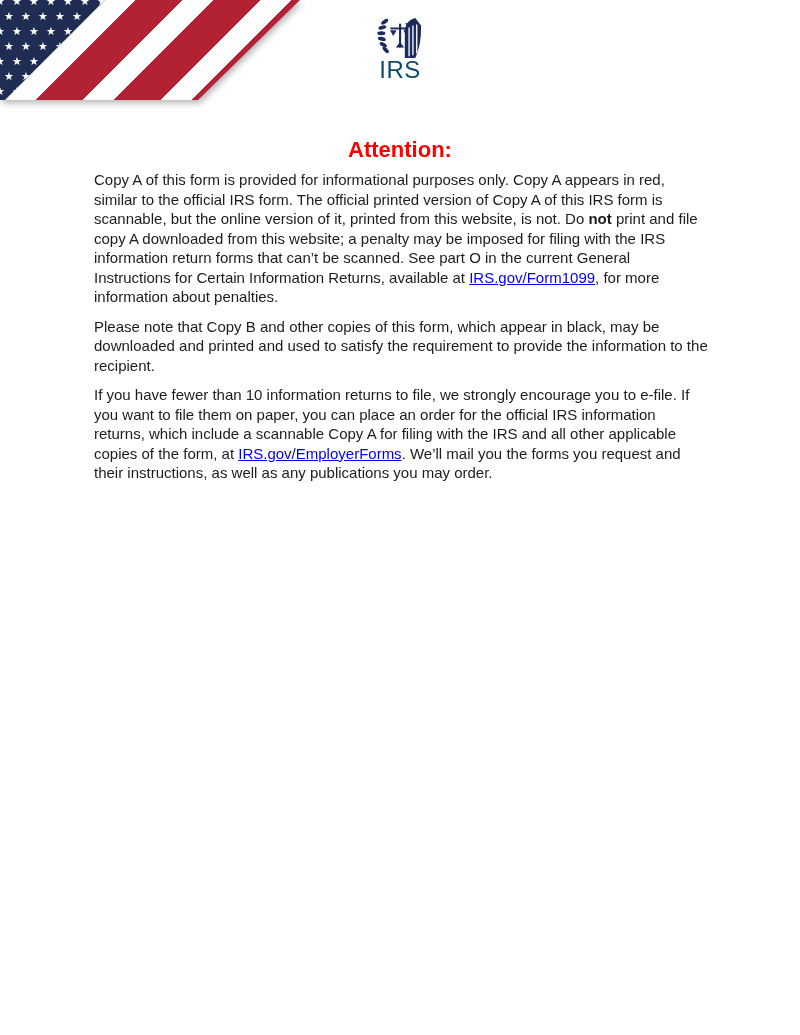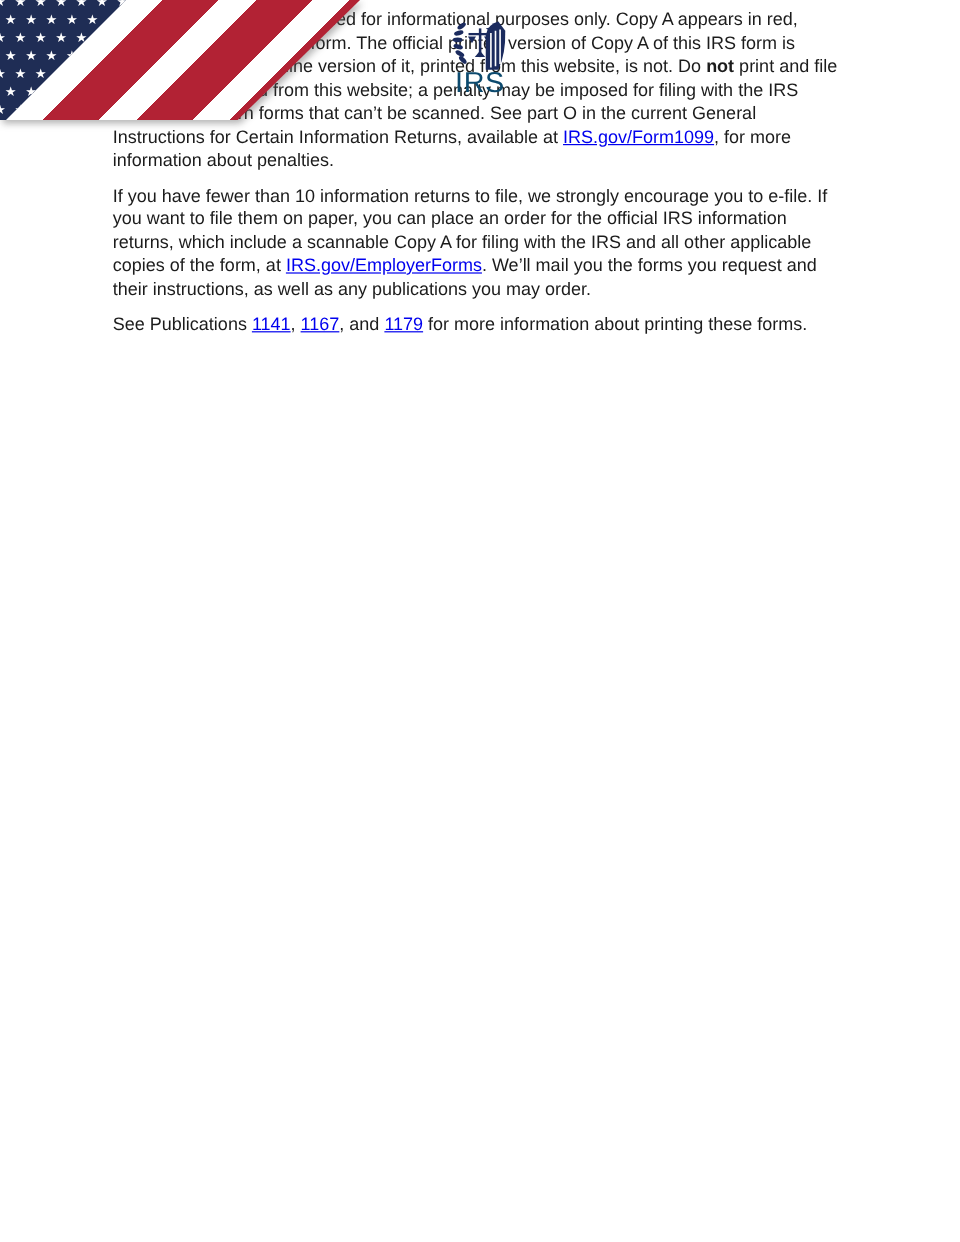--- a/index.html
+++ b/index.html
@@ -176,20 +176,21 @@
       </g>
       <g stroke="#ffffff" stroke-width="1.4">
         <line x1="33.5" y1="12" x2="33.5" y2="42"></line>
         <line x1="37.5" y1="10" x2="37.5" y2="41"></line>
         <line x1="41.5" y1="9" x2="41.5" y2="39"></line>
       </g>
     </svg>
     <div class="wordmark">IRS</div>
   </div>
 
+  <h1 class="attention">Attention:</h1>
 
   <div class="content" id="paragraphs">
       <p>Copy A of this form is provided for informational purposes only. Copy A appears in red, similar to the official IRS form. The official printed version of Copy A of this IRS form is scannable, but the online version of it, printed from this website, is not. Do <strong>not</strong> print and file copy A downloaded from this website; a penalty may be imposed for filing with the IRS information return forms that can’t be scanned. See part O in the current General Instructions for Certain Information Returns, available at <a href="#">IRS.gov/Form1099</a>, for more information about penalties.</p>
+      <p>Please note that Copy B and other copies of this form, which appear in black, may be downloaded and printed and used to satisfy the requirement to provide the information to the recipient.</p>
       <p>If you have fewer than 10 information returns to file, we strongly encourage you to e-file. If you want to file them on paper, you can place an order for the official IRS information returns, which include a scannable Copy A for filing with the IRS and all other applicable copies of the form, at <a href="#">IRS.gov/EmployerForms</a>. We’ll mail you the forms you request and their instructions, as well as any publications you may order.</p>
-      <p>See Publications <a href="#">1141</a>, <a href="#">1167</a>, and <a href="#">1179</a> for more information about printing these forms.</p>
     </div>
 
 </div>
 
 </body></html>

